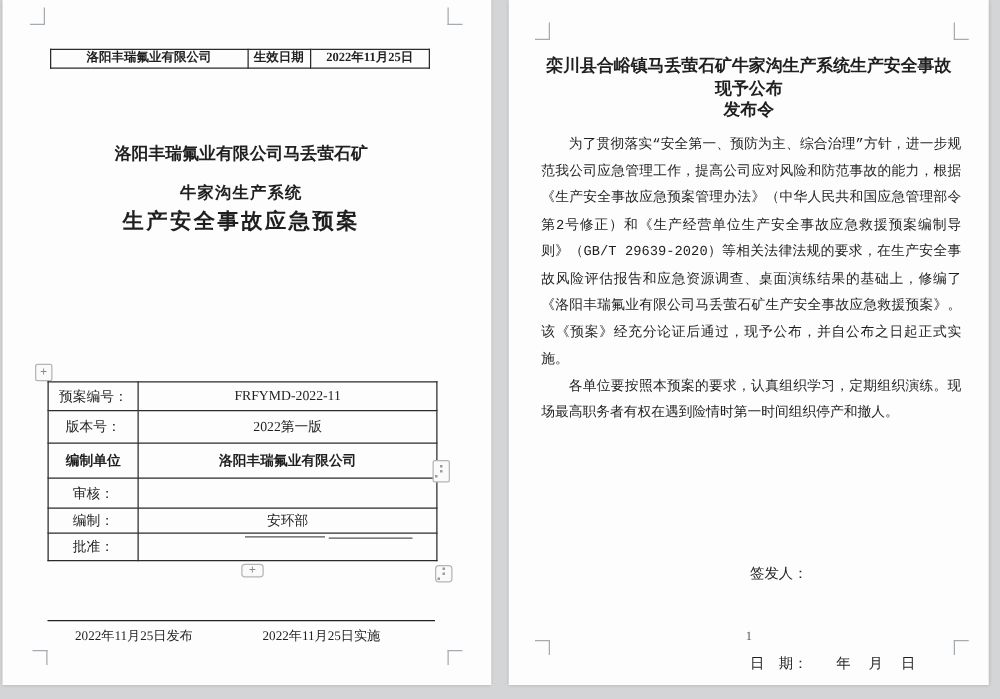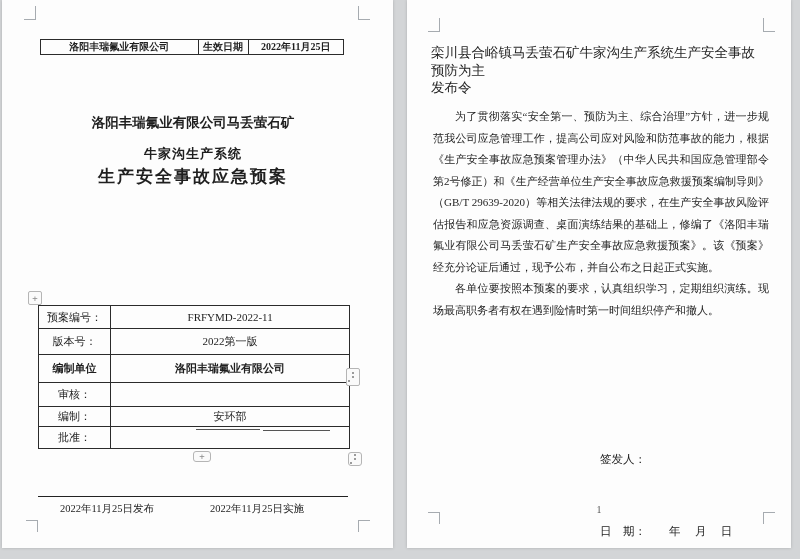--- a/index.html
+++ b/index.html
@@ -62,25 +62,25 @@
   .sig-seg{position:absolute;height:1px;background:#555;}
   .seg-a{left:194px;top:429px;width:64px;}
   .seg-b{left:261px;top:430px;width:67px;}
 
   .foot-rule{position:absolute;left:36px;top:496px;width:310px;border-top:1.5px solid #222;}
   .foot-text{position:absolute;top:502px;font-size:10.5px;white-space:nowrap;}
   .foot-pub{left:58px;text-align:right;}
   .foot-imp{left:208px;}
 
   
-  .rp-title{position:absolute;left:24px;top:44px;width:336px;
-    font-weight:normal;font-size:13.5px;line-height:17.5px;}
+  .rp-title{position:absolute;left:24px;top:44px;width:336px;text-align:center;
+    font-weight:bold;font-size:13.5px;line-height:17.5px;}
   .rp-body{position:absolute;left:26px;top:106px;width:336px;
     font-size:11px;line-height:21.5px;text-align:justify;}
-  .rp-body p{margin:0;text-indent:2em;}
+  .rp-body p{margin:0;text-indent:2em;font-family:Liberation Mono, monospace;}
   .rp-sig{position:absolute;left:193px;top:399px;font-size:11.5px;line-height:24px;white-space:pre;}
   .rp-pagenum{position:absolute;left:0;top:504px;width:100%;text-align:center;
     font-size:10px;color:#555;}
 </style>
 </head>
 <body>
 
 <div class="stage">
 
   <div class="paper p1">
@@ -161,21 +161,21 @@
   </div>
 
   <div class="paper p2">
     <div class="mark tl" style="left:21px;top:18px;"></div>
     <div class="mark tr" style="left:356px;top:18px;"></div>
     <div class="mark bl" style="left:21px;top:512px;"></div>
     <div class="mark br" style="left:356px;top:512px;"></div>
 
     <div class="rp-title">
       <div>栾川县合峪镇马丢萤石矿牛家沟生产系统生产安全事故</div>
-      <div>预防为主</div>
+      <div>现予公布</div>
       <div>发布令</div>
     </div>
 
     <div class="rp-body">
       <p>为了贯彻落实“安全第一、预防为主、综合治理”方针，进一步规范我公司应急管理工作，提高公司应对风险和防范事故的能力，根据《生产安全事故应急预案管理办法》（中华人民共和国应急管理部令第2号修正）和《生产经营单位生产安全事故应急救援预案编制导则》（GB/T 29639-2020）等相关法律法规的要求，在生产安全事故风险评估报告和应急资源调查、桌面演练结果的基础上，修编了《洛阳丰瑞氟业有限公司马丢萤石矿生产安全事故应急救援预案》。该《预案》经充分论证后通过，现予公布，并自公布之日起正式实施。</p>
       <p>各单位要按照本预案的要求，认真组织学习，定期组织演练。现场最高职务者有权在遇到险情时第一时间组织停产和撤人。</p>
     </div>
 
     <div class="rp-sig">
       <div>签发人：</div>

